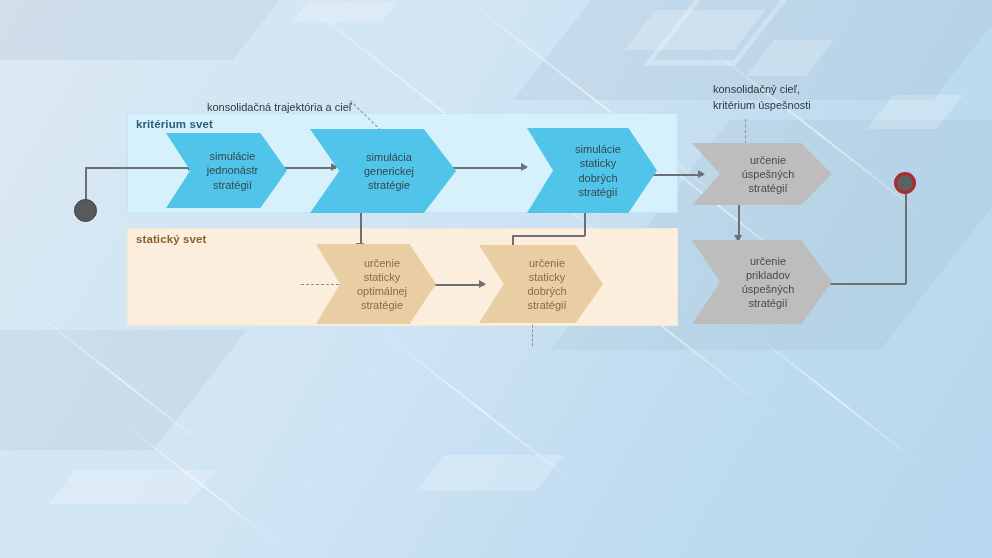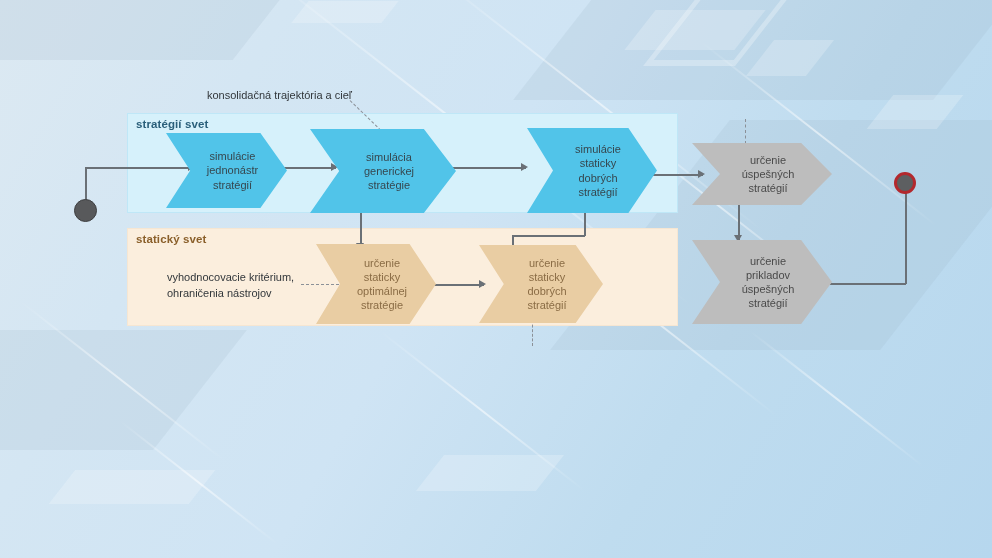--- a/index.html
+++ b/index.html
@@ -190,21 +190,21 @@
     <div class="streak" style="left:700px; top:40px; width:300px; transform: rotate(38deg);"></div>
     <div class="streak" style="left:610px; top:120px; width:260px; transform: rotate(38deg);"></div>
     <div class="streak" style="left:540px; top:230px; width:300px; transform: rotate(38deg);"></div>
     <div class="streak" style="left:380px; top:330px; width:260px; transform: rotate(38deg);"></div>
     <div class="streak" style="left:20px; top:300px; width:260px; transform: rotate(38deg);"></div>
     <div class="streak" style="left:120px; top:420px; width:200px; transform: rotate(38deg);"></div>
     <div class="streak" style="left:750px; top:330px; width:220px; transform: rotate(38deg);"></div>
   </div>
 
   <div class="lane dynamic" style="left:127px; top:113px; width:551px; height:100px;"></div>
-  <div class="lane-title dynamic" style="left:136px; top:118px;">stratégií svet</div>
+  <div class="lane-title dynamic" style="left:136px; top:118px;">kritérium svet</div>
 
   <div class="lane static" style="left:127px; top:228px; width:551px; height:98px;"></div>
   <div class="lane-title static" style="left:136px; top:233px;text-align:center;">statický svet</div>
 
   <div class="line-v" style="left:85px; top:167px; height:44px;"></div>
   <div class="line-h" style="left:85px; top:167px; width:108px;"></div>
   <div class="arrow right" style="left:188px; top:162.5px;"></div>
 
   <div class="line-h" style="left:283px; top:167px; width:53px;"></div>
   <div class="arrow right" style="left:331px; top:162.5px;"></div>
@@ -263,25 +263,25 @@
   </div>
 
   <div class="chev gray" style="left:692px; top:143px; width:140px; height:62px;">
     <span>určenie<br>úspešných<br>stratégií</span>
   </div>
 
   <div class="chev gray" style="left:692px; top:240px; width:140px; height:84px;">
     <span>určenie<br>prikladov<br>úspešných<br>stratégií</span>
   </div>
 
-  <div class="note" style="left:207px; top:88px;">konsolidačná trajektória a cieľ</div>
-
-
-  <div class="note" style="left:167px; top:270px;">
-    <div>vyhodnocovacie kritérium,</div>
-    <div>ohraničenia nástrojov</div>
-  </div>
+  <div class="note" style="left:207px; top:100px;">konsolidačná trajektória a cieľ</div>
+
+  <div class="note" style="left:713px; top:82px;">
+    <div>konsolidačný cieľ,</div>
+    <div>kritérium úspešnosti</div>
+  </div>
+
 
 
   <div class="dot start" style="left:74px; top:199px; width:23px; height:23px;"></div>
   <div class="dot end" style="left:894px; top:172px; width:22px; height:22px;"></div>
 
 </div>
 
 </body></html>

